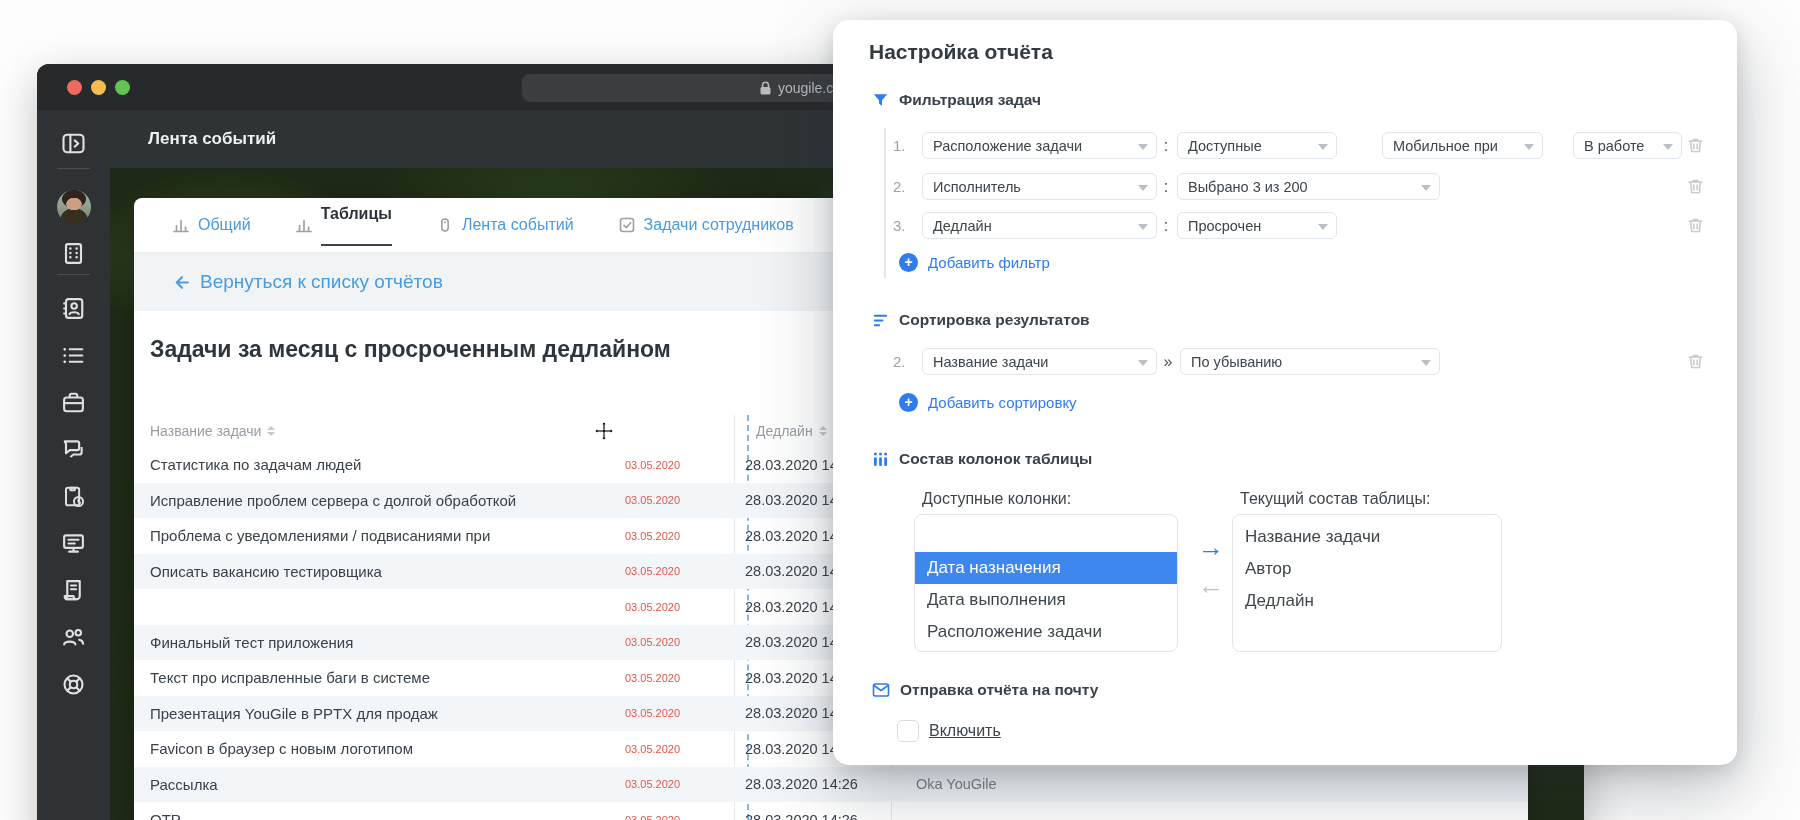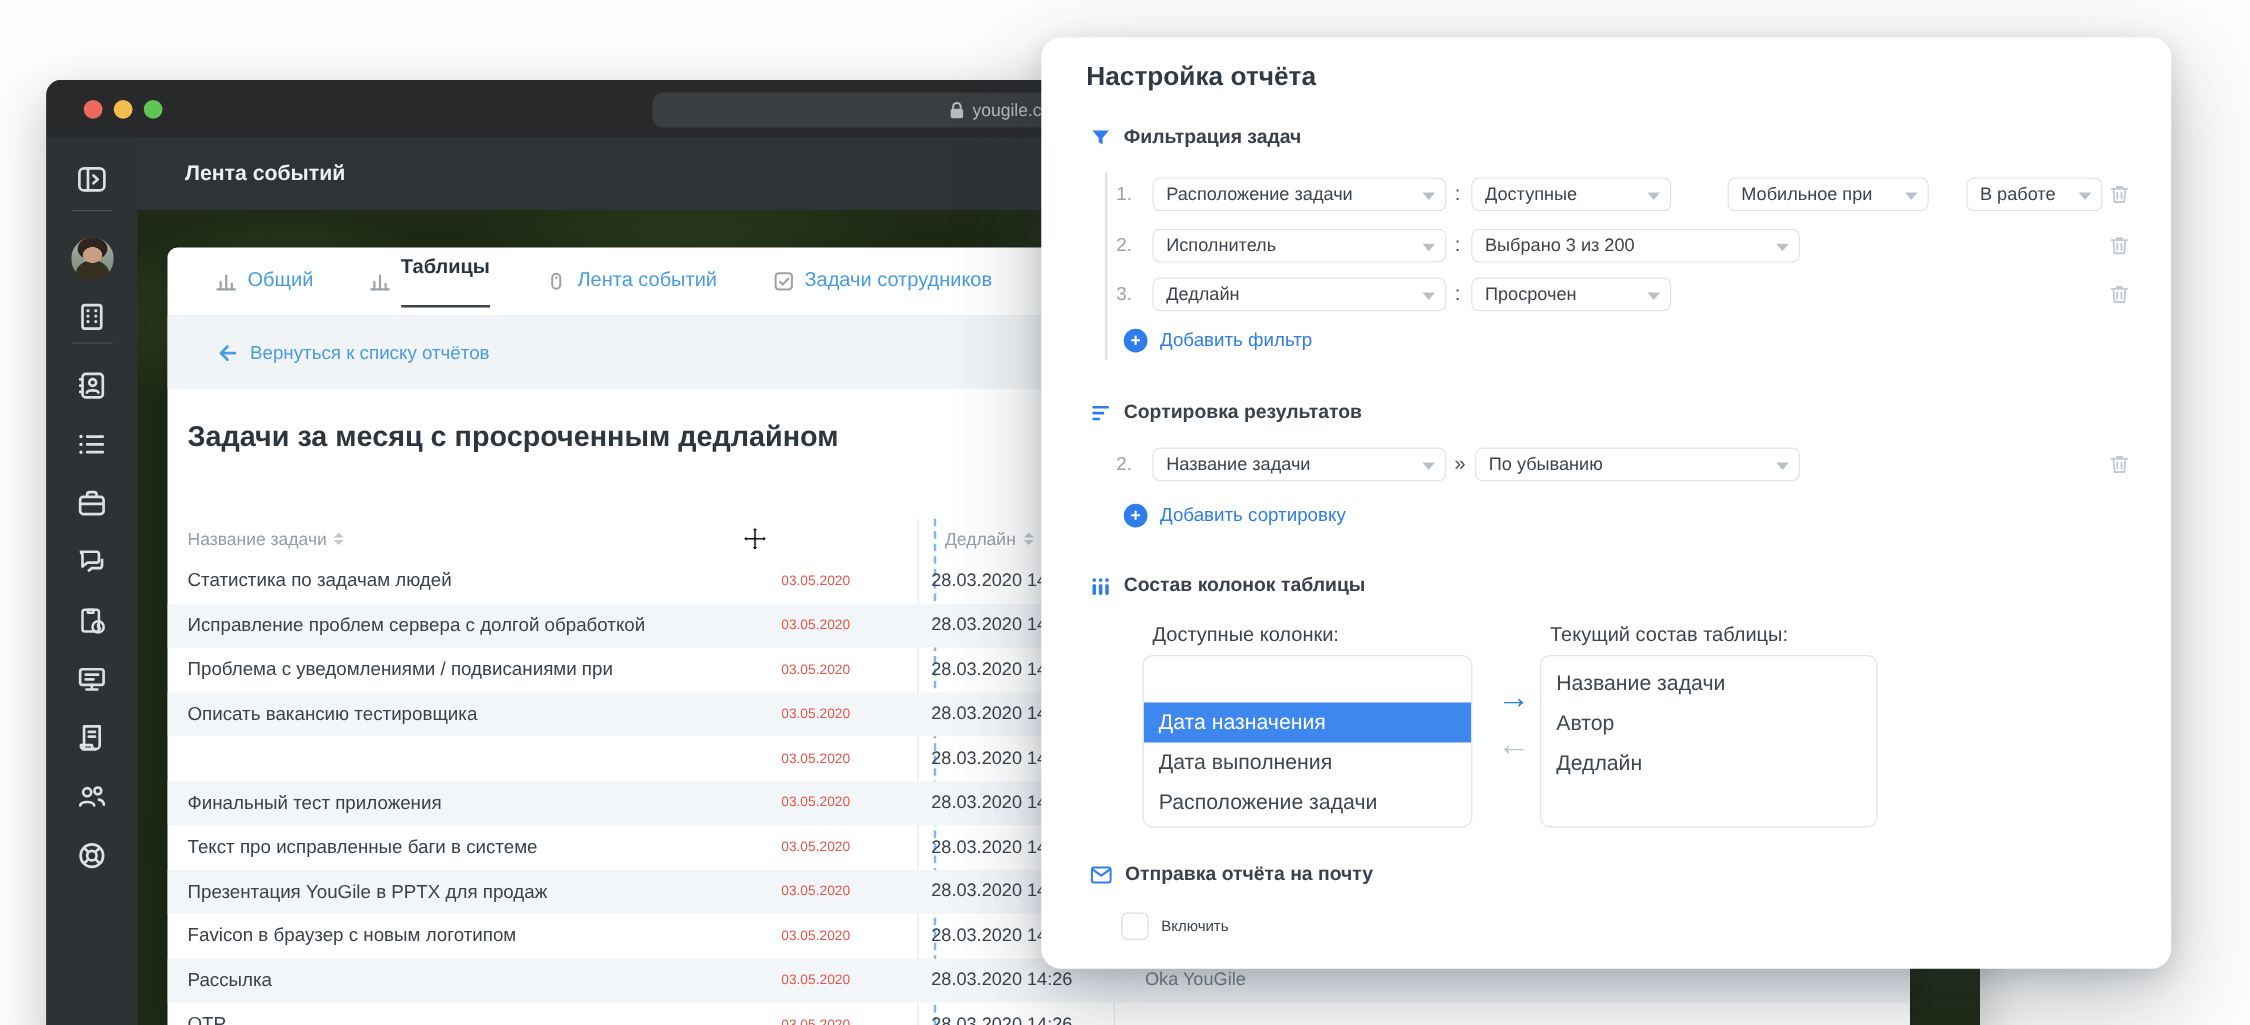--- a/index.html
+++ b/index.html
@@ -43,21 +43,21 @@
   
   .card{ left:134px; top:198px; width:1394px; height:622px; background:#fff;
          border-radius:8px 8px 0 0; overflow:hidden; box-shadow:0 4px 18px rgba(0,0,0,.25); z-index:5; }
   .tabsrow{ left:0; top:0; width:100%; height:55px; border-bottom:1px solid #eceff2;
             display:flex; align-items:center; gap:44px; padding-left:38px; }
   .tab{ display:flex; align-items:center; gap:8px; font-size:16px; color:#479be2; cursor:default; }
   .tab .ic{ color:#9aa1a8; display:flex; }
   .tab.active .lbl{ color:#2b343c; font-weight:bold; border-bottom:2.5px solid #3a424a; padding-bottom:21px; }
   .backstrip{ left:0; top:55px; width:100%; height:58px; background:#f1f4f6; }
   .backlink{ left:38px; top:0; height:58px; display:flex; align-items:center; gap:9px;
-             color:#479be2; font-size:15px;text-align:right; }
+             color:#479be2; font-size:19px;text-align:right; }
   .rtitle{ left:16px; top:138px; font-size:23px; font-weight:bold; color:#2e363d; }
 
   .thead{ top:217px; height:32px; font-size:14px; color:#959da5; }
   .thead .hc{ position:absolute; top:0; height:32px; display:flex; align-items:center; gap:6px; }
   .sorter{ display:inline-flex; flex-direction:column; gap:2px; }
   .sorter i{ display:block; width:0; height:0; border-left:4px solid transparent; border-right:4px solid transparent; }
   .sorter .up{ border-bottom:4px solid #c3c9cf; }
   .sorter .dn{ border-top:4px solid #c3c9cf; }
 
   .vline-dash{ left:613px; top:217px; height:405px; border-left:2px dashed #85b6e9; }
@@ -67,21 +67,21 @@
   .trow .c{ position:absolute; top:0; height:100%; display:flex; align-items:center;
             white-space:nowrap; overflow:hidden; }
   .c-name{ left:16px; width:455px; font-size:15px; color:#39414a; }
   .c-dl{ left:491px; width:105px; font-size:11px; color:#e4564a; }
   .c-cr{ left:611px; width:135px; font-size:14.5px; color:#39414a; }
   .c-au{ left:782px; width:220px; font-size:14.5px; color:#79828a; }
 
   .movecur{ left:594px; top:421px; z-index:12; }
 
   
-  .panel{ left:833px; top:30px; width:904px; height:745px; background:#fff; border-radius:16px;
+  .panel{ left:833px; top:20px; width:904px; height:745px; background:#fff; border-radius:16px;
           box-shadow:0 24px 70px rgba(40,50,60,.30), 0 6px 20px rgba(40,50,60,.16); z-index:10; }
   .ptitle{ left:36px; top:20px; font-size:21px; font-weight:bold; color:#333b42; }
   .sechead{ height:24px; display:flex; align-items:center; gap:10px; left:39px;
             font-size:15.5px; font-weight:bold; color:#39414a; }
   .guide{ left:51px; top:108px; width:2px; height:150px; background:#e2e6ea; }
   .rnum{ width:22px; text-align:left; color:#9aa2aa; font-size:15px; }
   .dd{ position:absolute; height:27px; border:1px solid #e1e5e9; border-radius:6px; background:#fff;
        display:flex; align-items:center; padding:0 24px 0 10px; font-size:14.5px; color:#3d444b;
        white-space:nowrap; overflow:hidden; }
   .dd .caret{ position:absolute; right:8px; top:11px; width:0; height:0;
@@ -95,21 +95,21 @@
             font-size:14px; font-weight:bold; text-align:center; line-height:18px; }
   .collabel{ font-size:16px; color:#3d444b; }
   .listbox{ position:absolute; width:264px; height:138px; border:1px solid #e1e5e9; border-radius:8px;
             background:#fff; overflow:hidden; }
   .li{ position:absolute; left:0; right:0; height:32px; display:flex; align-items:center;
        padding-left:12px; font-size:17px; color:#3f474e; }
   .li.sel{ background:#3d87ef; color:#fff; }
   .arrow-r{ font-size:26px; color:#2f7ced; }
   .arrow-l{ font-size:26px; color:#bcc3ca; }
   .chk{ left:64px; top:700px; width:22px; height:22px; border:1.5px solid #d8dde2; border-radius:5px; background:#fff; }
-  .chklabel{ left:96px; top:700px; height:22px; display:flex; align-items:center; font-size:12px; color:#3d444b; }
+  .chklabel{ left:96px; top:700px; height:22px; display:flex; align-items:center; font-size:16px; color:#3d444b;text-decoration:underline; }
 </style>
 </head>
 <body>
 
 <div class="stage">
 
   <div class="abs window">
     <div class="abs titlebar">
       <div class="abs tl" style="left:30px;background:#ee6a5f"></div>
       <div class="abs tl" style="left:54px;background:#f5bd4f"></div>

